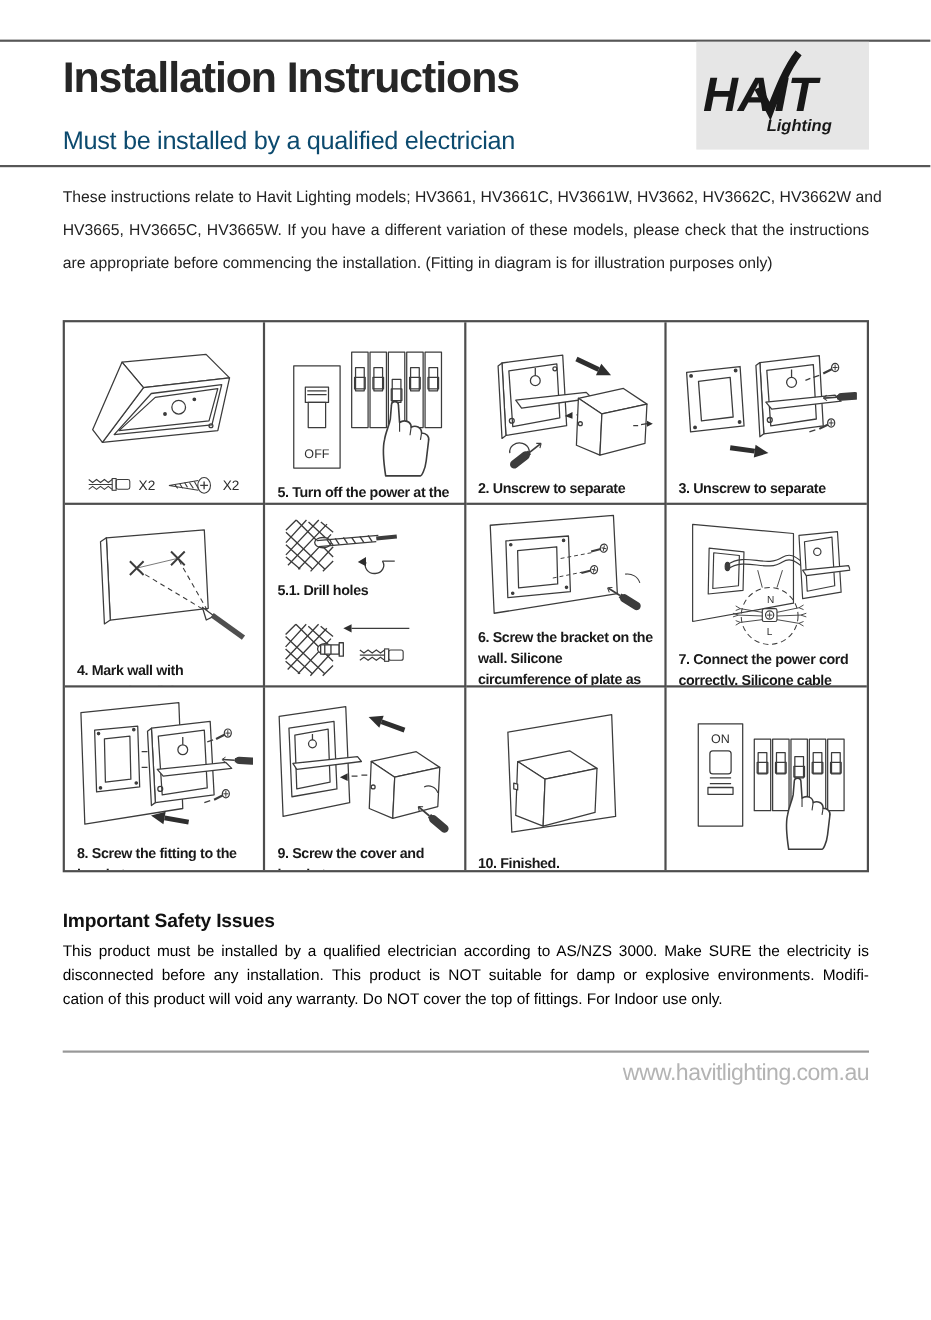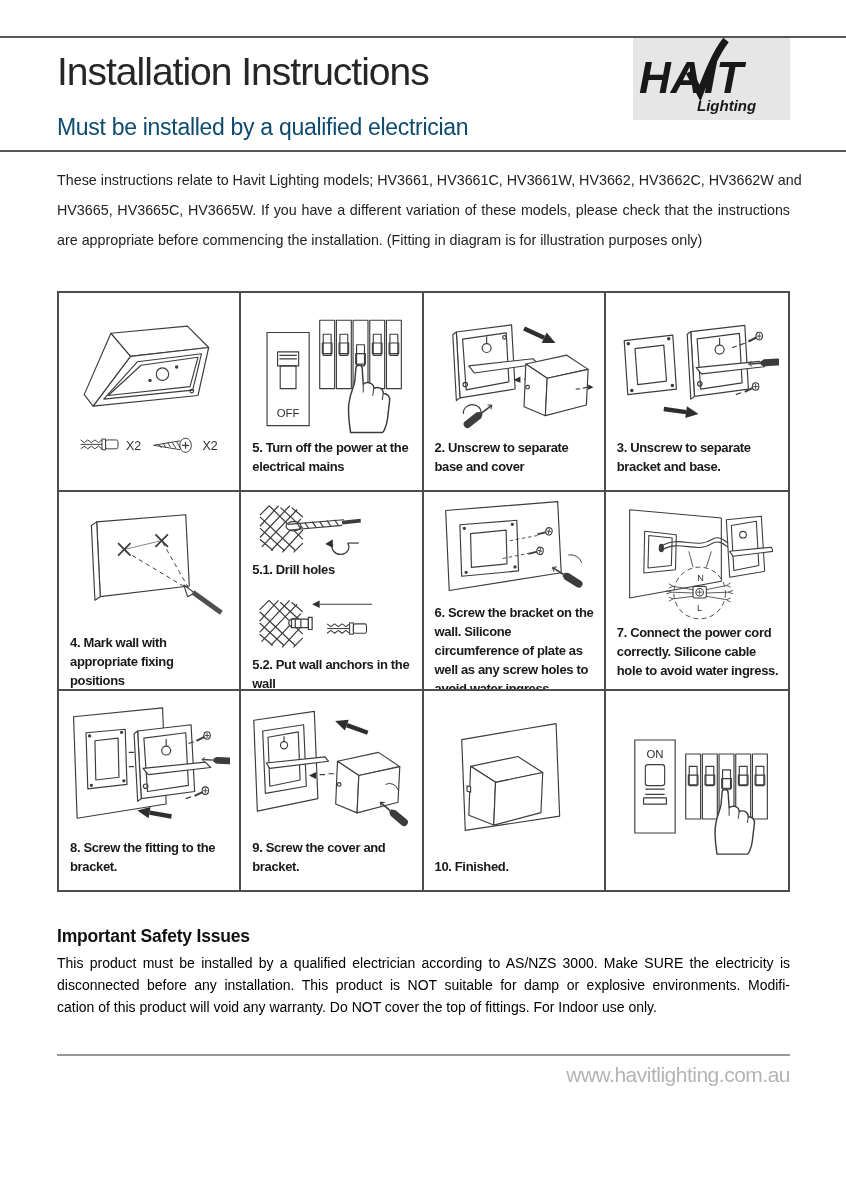--- a/index.html
+++ b/index.html
@@ -2,30 +2,30 @@
 <html><head>
 <meta charset="utf-8">
 <style>
   *{margin:0;padding:0;box-sizing:border-box}
   html,body{background:#fff}
   body{width:846px;height:1200px;font-family:"Liberation Sans",sans-serif;color:#1e1e1e;overflow:hidden;position:relative}
   .page{width:846px;height:1200px;position:relative}
   .rule{height:2px;background:#575757}
   .rule-top{margin-top:36px}
   header{position:relative;height:112px;padding:12px 56px 0 57px}
-  .title{font-size:39px;font-weight:normal;letter-spacing:-1px;color:#262626;line-height:1.12}
+  .title{font-size:39px;font-weight:bold;letter-spacing:-1px;color:#262626;line-height:1.12}
   .subtitle{font-size:23px;color:#0c4a6e;margin-top:20px;letter-spacing:-0.3px}
-  .logo{position:absolute;right:56px;top:0;width:157px;height:82px;background:#e6e6e6;display:flex;align-items:center;justify-content:center}
+  .logo{position:absolute;right:56px;top:0;width:157px;height:98px;background:#e6e6e6;display:flex;align-items:center;justify-content:center}
   .lg-main{font-size:44px;font-weight:bold;font-style:italic;fill:#181818}
   .lg-sub{font-size:15px;font-weight:bold;font-style:italic;fill:#181818}
   .intro{padding:13px 56px 0 57px;font-size:14.3px;color:#222}
   .pline{line-height:30px;white-space:nowrap}
   .just{text-align:justify;text-align-last:justify}
   .grid{margin:36px 56px 0 57px;border:2px solid #4d4d4d;display:grid;grid-template-columns:1fr 1fr 1fr 1fr;background:#fff}
-  .cell{border-right:2px solid #4d4d4d;border-bottom:2px solid #4d4d4d;height:199px;padding:6px 9px 14px 11px;display:flex;flex-direction:column;overflow:hidden}
+  .cell{border-right:2px solid #4d4d4d;border-bottom:2px solid #4d4d4d;height:166px;padding:6px 9px 14px 11px;display:flex;flex-direction:column;overflow:hidden}
   .cell:nth-child(4n){border-right:0}
   .cell:nth-child(n+9){border-bottom:0}
   .illus{flex:1;display:flex;align-items:center;justify-content:center}
   .illus svg,.subfig svg{display:block}
   .caption{font-size:13px;font-weight:bold;line-height:19px;color:#191919;letter-spacing:-0.35px}
   .subfig{padding:4px 0 2px 2px}
   .subcap{margin-bottom:8px}
   svg text{font-family:"Liberation Sans",sans-serif}
   .draw{stroke:#3c3c3c;fill:none;stroke-width:1.3;stroke-linejoin:round}
   .safety{padding:34px 56px 0 57px}

